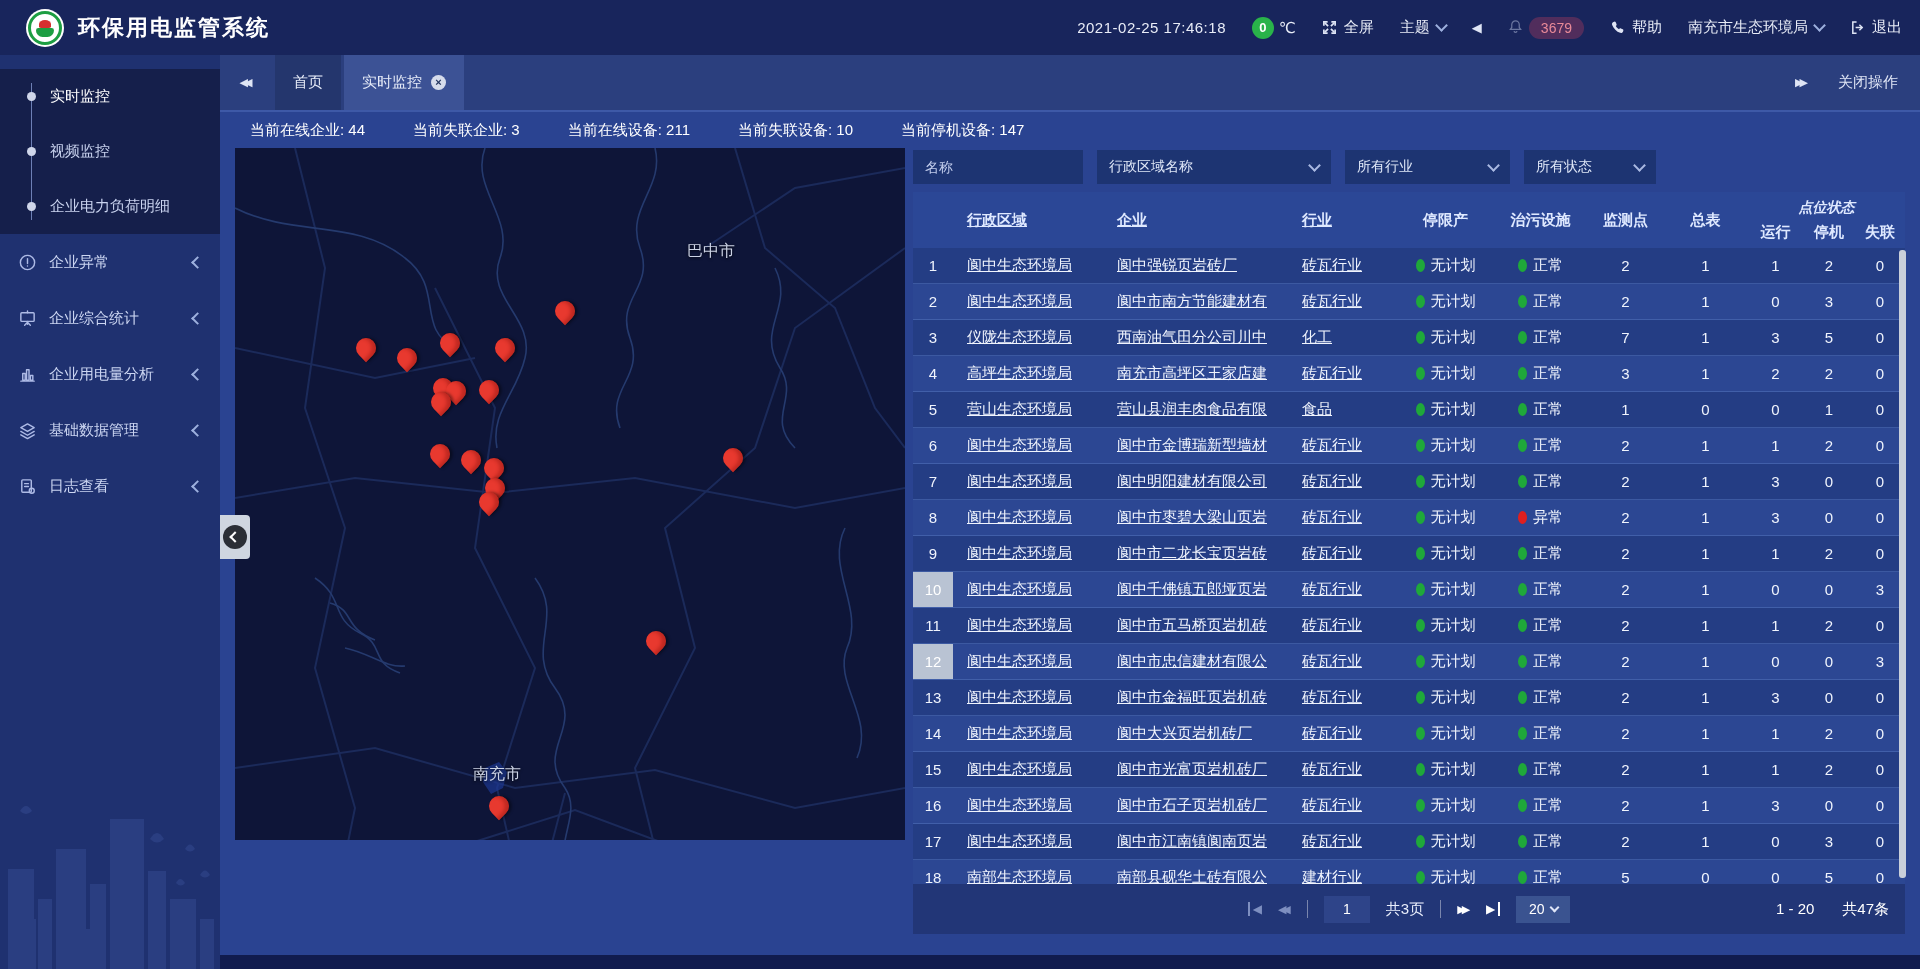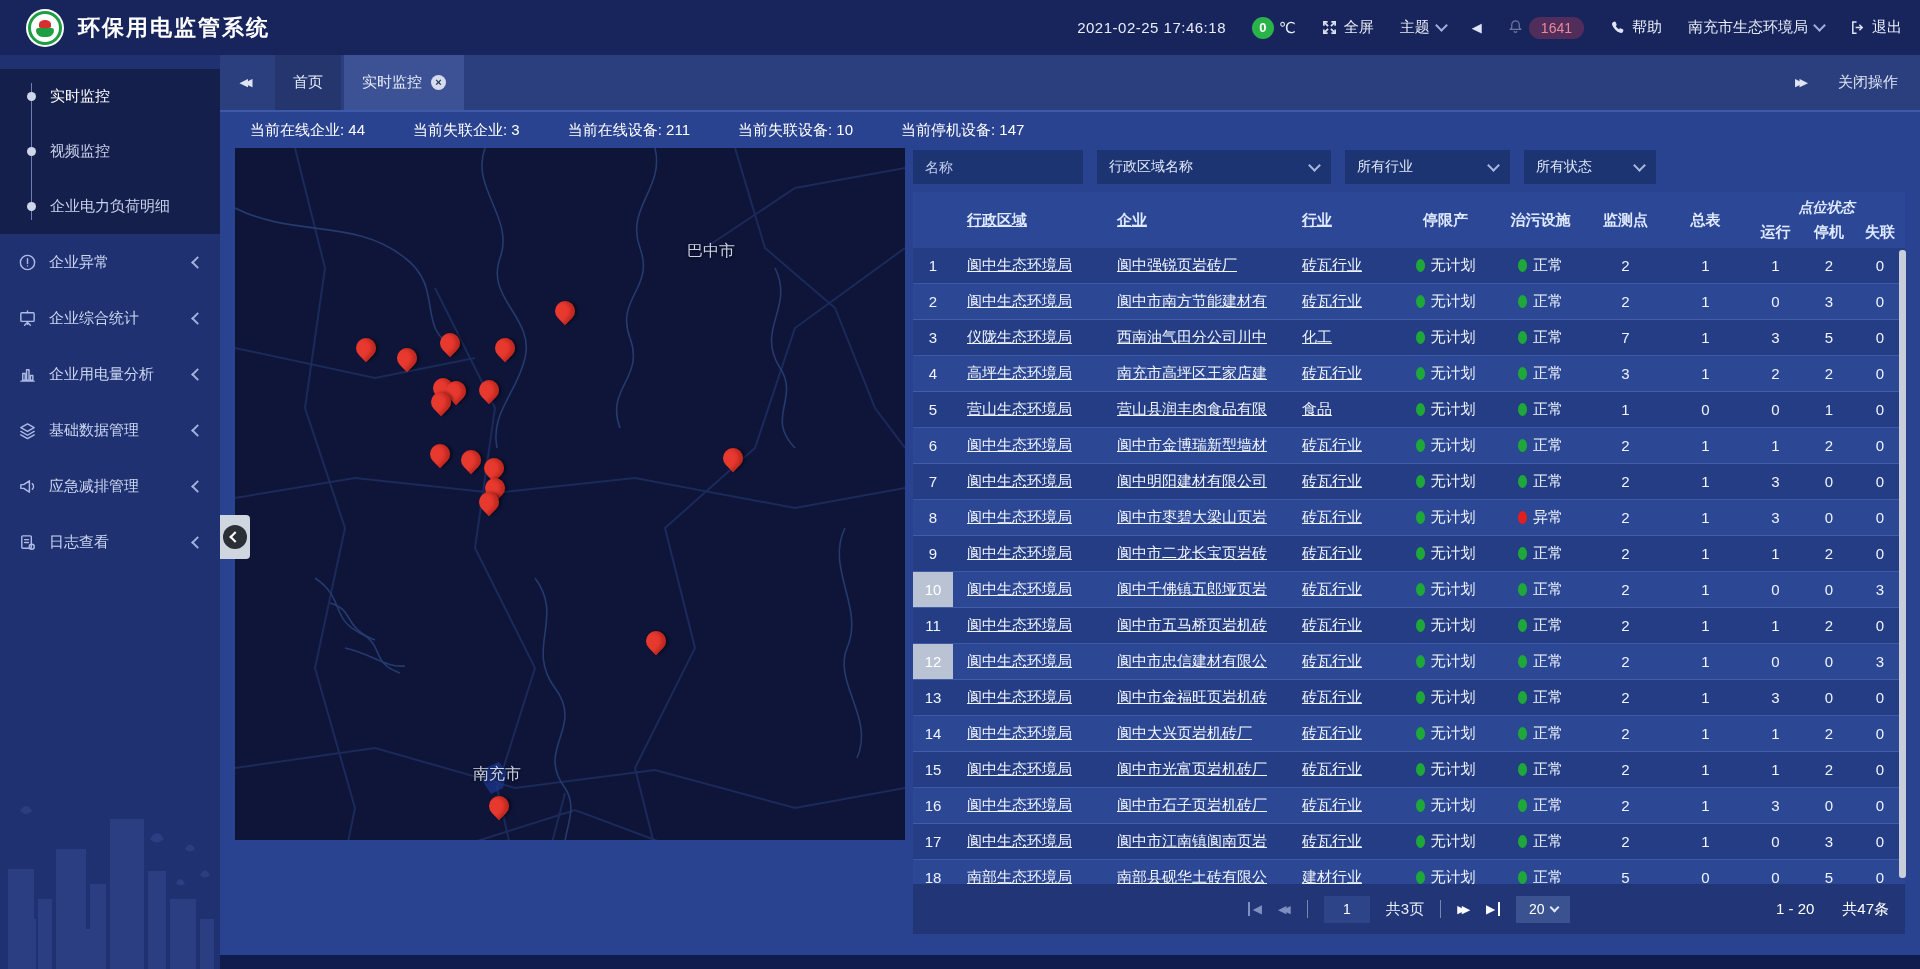--- a/index.html
+++ b/index.html
@@ -157,21 +157,21 @@
       <span class="hbtn spk">
         <span>◀</span>
       </span>
       <span class="noti">
         <span class="bell">
           <svg width="15" height="15" viewBox="0 0 16 16" fill="none" stroke="#cfd8f0" stroke-width="1.3">
             <path d="M8 2 a4 4 0 0 1 4 4 v3 l1.5 2 h-11 l1.5 -2 v-3 a4 4 0 0 1 4 -4 z"></path>
               <path d="M6.5 12.8 a1.5 1.5 0 0 0 3 0"></path>
           </svg>
         </span>
-        <span class="noti-badge">1641</span>
+        <span class="noti-badge">3679</span>
       </span>
       <span class="hbtn">
         <span>
           <svg width="15" height="15" viewBox="0 0 16 16">
               <path fill="#dfe5f5" d="M3.6 2.2 C2.4 2.7 1.8 4 2.3 5.2 C3.8 9 7 12.2 10.8 13.7 C12 14.2 13.3 13.6 13.8 12.4 L14.2 11.4 C14.4 10.8 14.2 10.2 13.6 9.9 L11.6 9 C11.1 8.8 10.5 8.9 10.1 9.3 L9.6 9.8 C8 9 6.9 7.9 6.2 6.4 L6.7 5.9 C7.1 5.5 7.2 4.9 7 4.4 L6.1 2.4 C5.8 1.8 5.2 1.6 4.6 1.8 Z"></path>
             </svg>
         </span>
         <span>帮助</span>
       </span>
       <span class="hbtn">
@@ -274,30 +274,20 @@
         </div>
         <div class="sitem">
           <span class="s-ico">
             <svg width="19" height="19" viewBox="0 0 20 20">
               <path d="M10 3 L17 7 L10 11 L3 7 Z"></path>
               <path d="M3 11 L10 15 L17 11"></path>
               <path d="M3 14.5 L10 18.5 L17 14.5"></path>
             </svg>
           </span>
           <span>基础数据管理</span>
-          <span class="chev left"></span>
-        </div>
-        <div class="sitem">
-          <span class="s-ico">
-            <svg width="19" height="19" viewBox="0 0 20 20">
-              <path d="M3 8 v4 h3 l6 4 V4 L6 8 Z"></path>
-              <path d="M15 7 a4 4 0 0 1 0 6"></path>
-            </svg>
-          </span>
-          <span>应急减排管理</span>
           <span class="chev left"></span>
         </div>
         <div class="sitem">
           <span class="s-ico">
             <svg width="19" height="19" viewBox="0 0 20 20">
               <rect x="4" y="3" width="10" height="13" rx="1"></rect>
               <path d="M7 7 h4 M7 10 h4"></path>
               <circle cx="14.5" cy="14.5" r="2.6"></circle>
             </svg>
           </span>

